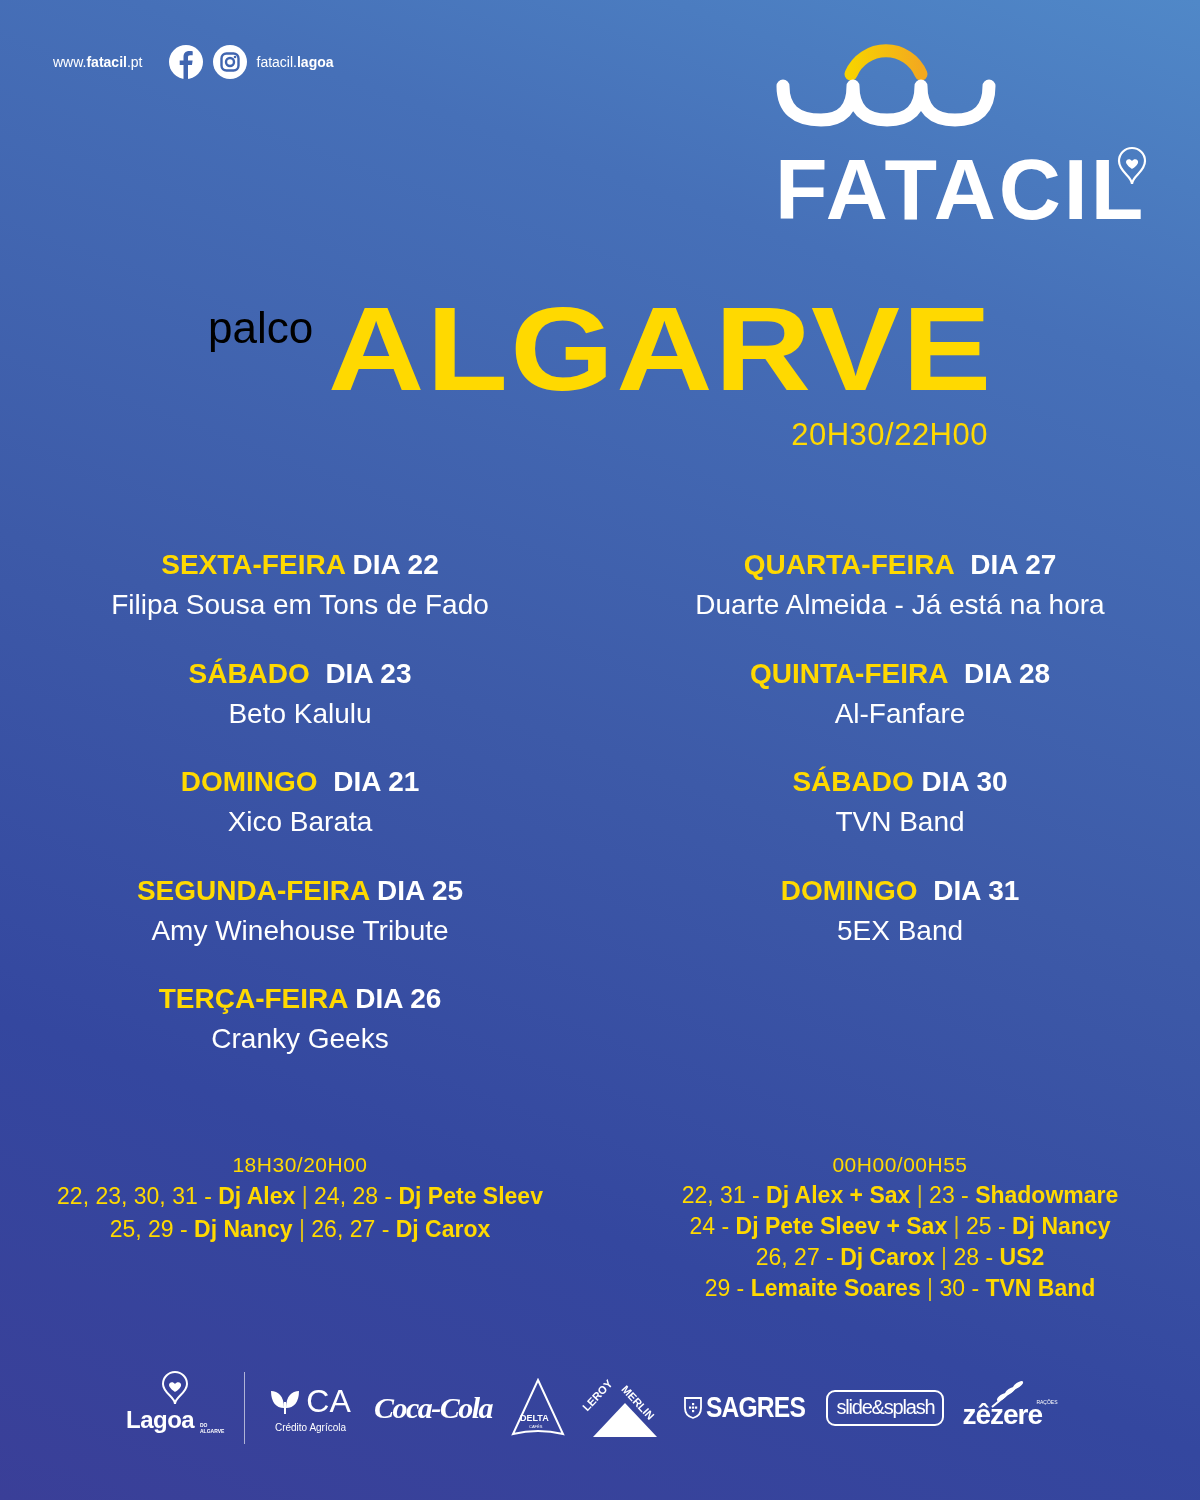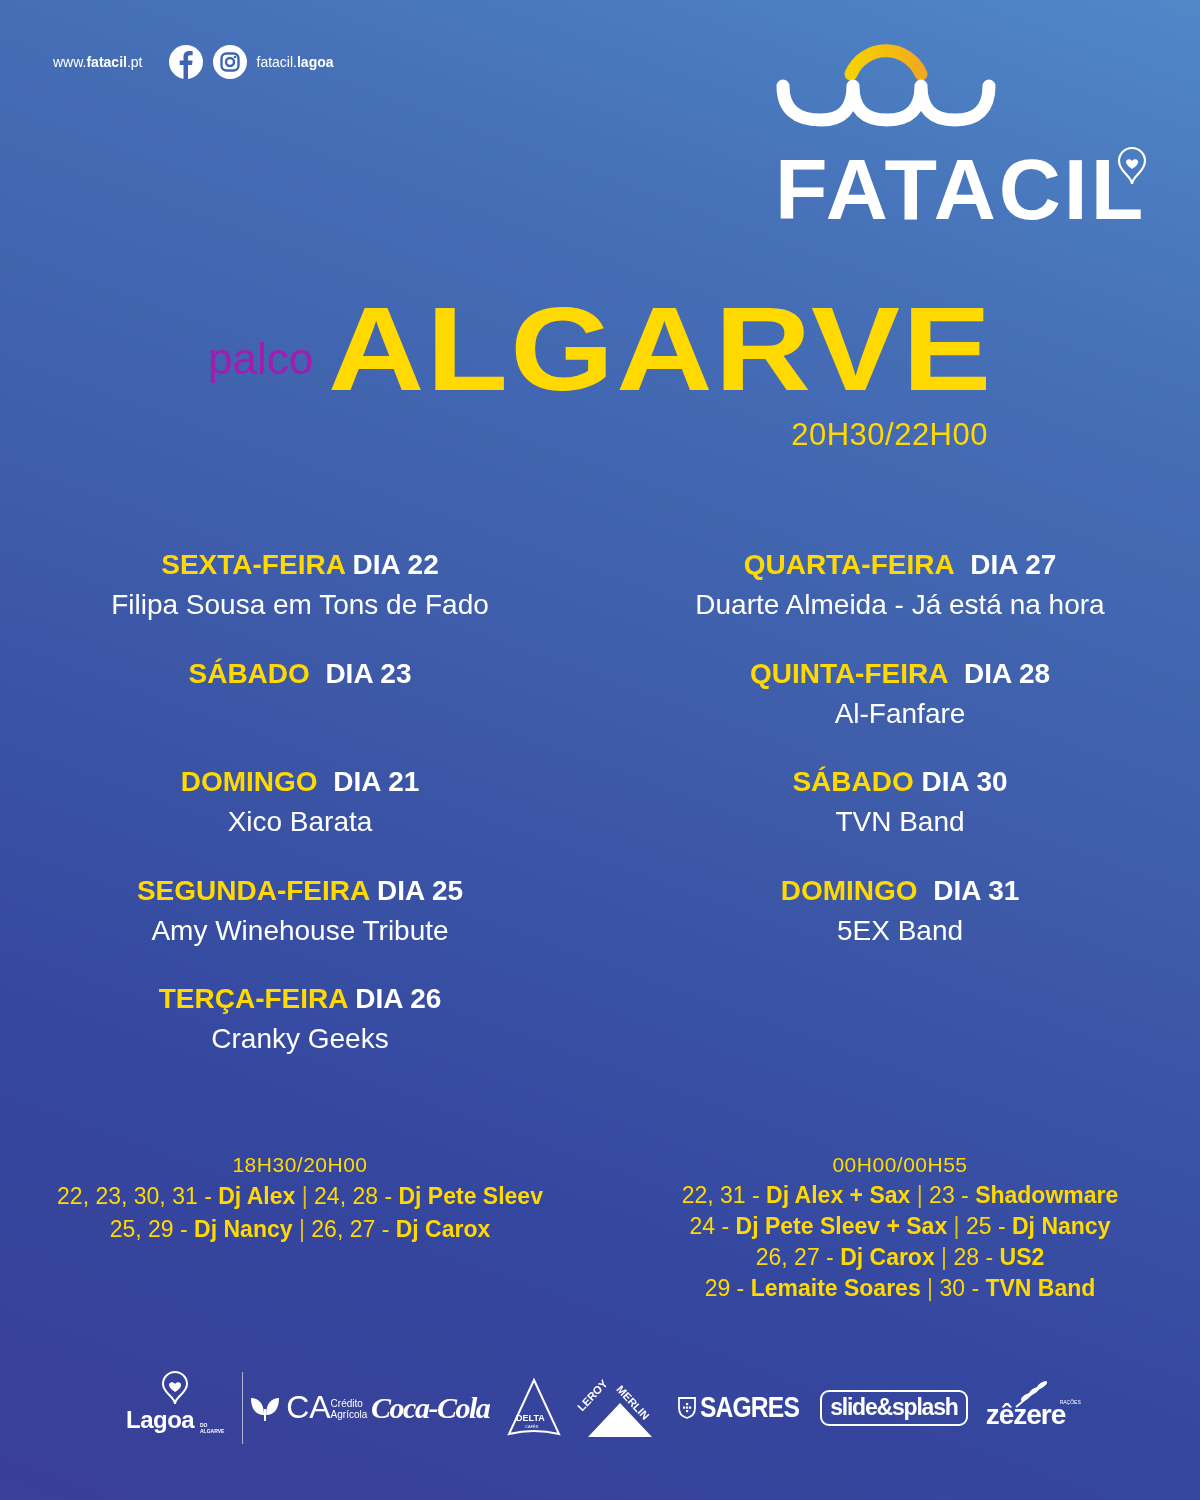--- a/index.html
+++ b/index.html
@@ -27,21 +27,21 @@
   .logo-word {
     position: absolute; left: 0; top: 108px;
     font-family: "Liberation Sans", sans-serif; font-weight: bold;
     font-size: 86px; color: #ffffff; letter-spacing: 3px; line-height: 1;
   }
 
   
   .title-wrap { position: absolute; left: 0; top: 295px; width: 1200px; height: 160px; }
   .palco {
     position: absolute; left: 208px; top: 8px;
-    color: #a21caf; font-size: 44px; font-weight: normal; letter-spacing: 0px; margin-top: 31px;
+    color: #000000; font-size: 44px; font-weight: normal; letter-spacing: 0px;
   }
   .algarve {
     position: absolute; left: 328px; top: -10px;
     color: #ffd900; font-size: 118px; font-weight: bold; letter-spacing: 2px; line-height: 1.1;
     transform: scaleX(1.13); transform-origin: left top;
   }
   .time-main {
     position: absolute; right: 212px; top: 122px;
     color: #ffd900; font-size: 31px; font-weight: normal; letter-spacing: 0.5px;
   }
@@ -122,20 +122,21 @@
   </div>
 
   <div class="schedule">
     <div class="col left">
       <div class="entry">
         <div class="head"><span class="day">SEXTA-FEIRA</span> <span class="dia">DIA 22</span></div>
         <div class="act">Filipa Sousa em Tons de Fado</div>
       </div>
       <div class="entry">
         <div class="head"><span class="day">SÁBADO</span>&nbsp; <span class="dia">DIA 23</span></div>
+        <div class="act">Beto Kalulu</div>
       </div>
       <div class="entry">
         <div class="head"><span class="day">DOMINGO</span>&nbsp; <span class="dia">DIA 21</span></div>
         <div class="act">Xico Barata</div>
       </div>
       <div class="entry">
         <div class="head"><span class="day">SEGUNDA-FEIRA</span> <span class="dia">DIA 25</span></div>
         <div class="act">Amy Winehouse Tribute</div>
       </div>
       <div class="entry">
@@ -207,21 +208,21 @@
     <div class="sponsor" style="width:110px;position:relative;height:75px;">
       <svg width="30" height="36" viewBox="0 0 30 36" style="position:absolute;left:40px;top:0;">
         <path d="M15 34 C15 27 3 23 3 14 A12 12 0 0 1 27 14 C27 23 15 27 15 34 Z" fill="none" stroke="#fff" stroke-width="2"></path>
         <path d="M9 15 c0-3 4-4 6-1 c2-3 7-2 6 2 c-1 3-6 6-6 6 s-6-4-6-7 z" fill="#fff"></path>
       </svg>
       <span style="position:absolute;left:6px;top:36px;font-weight:bold;font-size:24px;letter-spacing:-0.5px;">Lagoa</span>
       <span style="position:absolute;left:80px;top:52px;font-size:5px;font-weight:bold;width:20px;line-height:6px;">DO ALGARVE</span>
     </div>
     <div class="vdiv"></div>
 
-    <div class="sponsor" style="flex-direction:row;width:95px;">
+    <div class="sponsor" style="flex-direction:column;width:95px;">
       <div style="display:flex;align-items:center;gap:6px;">
         <svg width="30" height="26" viewBox="0 0 30 26">
           <path d="M1 3 C8 3 14 8 14 20 C6 20 1 14 1 3 Z" fill="#fff"></path>
           <path d="M29 3 C22 3 16 8 16 20 C24 20 29 14 29 3 Z" fill="#fff"></path>
           <rect x="14" y="14" width="2" height="12" fill="#fff"></rect>
         </svg>
         <span style="font-size:32px;">CA</span>
       </div>
       <span style="font-size:10px;margin-top:2px;">Crédito Agrícola</span>
     </div>
@@ -252,21 +253,21 @@
         <rect x="8" y="6" width="2.2" height="2.2" fill="#fff"></rect>
           <rect x="5" y="9.5" width="2.2" height="2.2" fill="#fff"></rect>
           <rect x="8" y="9.5" width="2.2" height="2.2" fill="#fff"></rect>
           <rect x="11" y="9.5" width="2.2" height="2.2" fill="#fff"></rect>
           <rect x="8" y="13" width="2.2" height="2.2" fill="#fff"></rect>
       </svg>
       <span style="font-size:29px;font-weight:bold;letter-spacing:-1px;transform:scaleX(0.85);transform-origin:left center;display:inline-block;">SAGRES</span>
     </div>
 
     <div class="sponsor" style="margin-left:4px;border:2.5px solid #fff;border-radius:9px;padding:2px 8px;height:36px;">
-      <span style="font-size:23px;font-weight:bold;letter-spacing:-1.2px;">slide&amp;splash</span>
+      <span style="font-size:20px;font-weight:normal;letter-spacing:-1.2px;">slide&amp;splash</span>
     </div>
 
     <div class="sponsor" style="margin-left:14px;position:relative;width:100px;height:70px;">
       <svg width="40" height="30" viewBox="0 0 40 30" style="position:absolute;left:30px;top:6px;">
         <path d="M4 28 Q18 16 34 4" stroke="#fff" stroke-width="2" fill="none"></path>
         <ellipse cx="30" cy="6" rx="6" ry="2.4" transform="rotate(-35 30 6)" fill="#fff"></ellipse>
         <ellipse cx="22" cy="12" rx="6" ry="2.4" transform="rotate(-35 22 12)" fill="#fff"></ellipse>
         <ellipse cx="14" cy="18" rx="6" ry="2.4" transform="rotate(-35 14 18)" fill="#fff"></ellipse>
       </svg>
       <span style="position:absolute;left:4px;top:26px;font-size:28px;font-weight:bold;letter-spacing:-1px;">zêzere</span>

